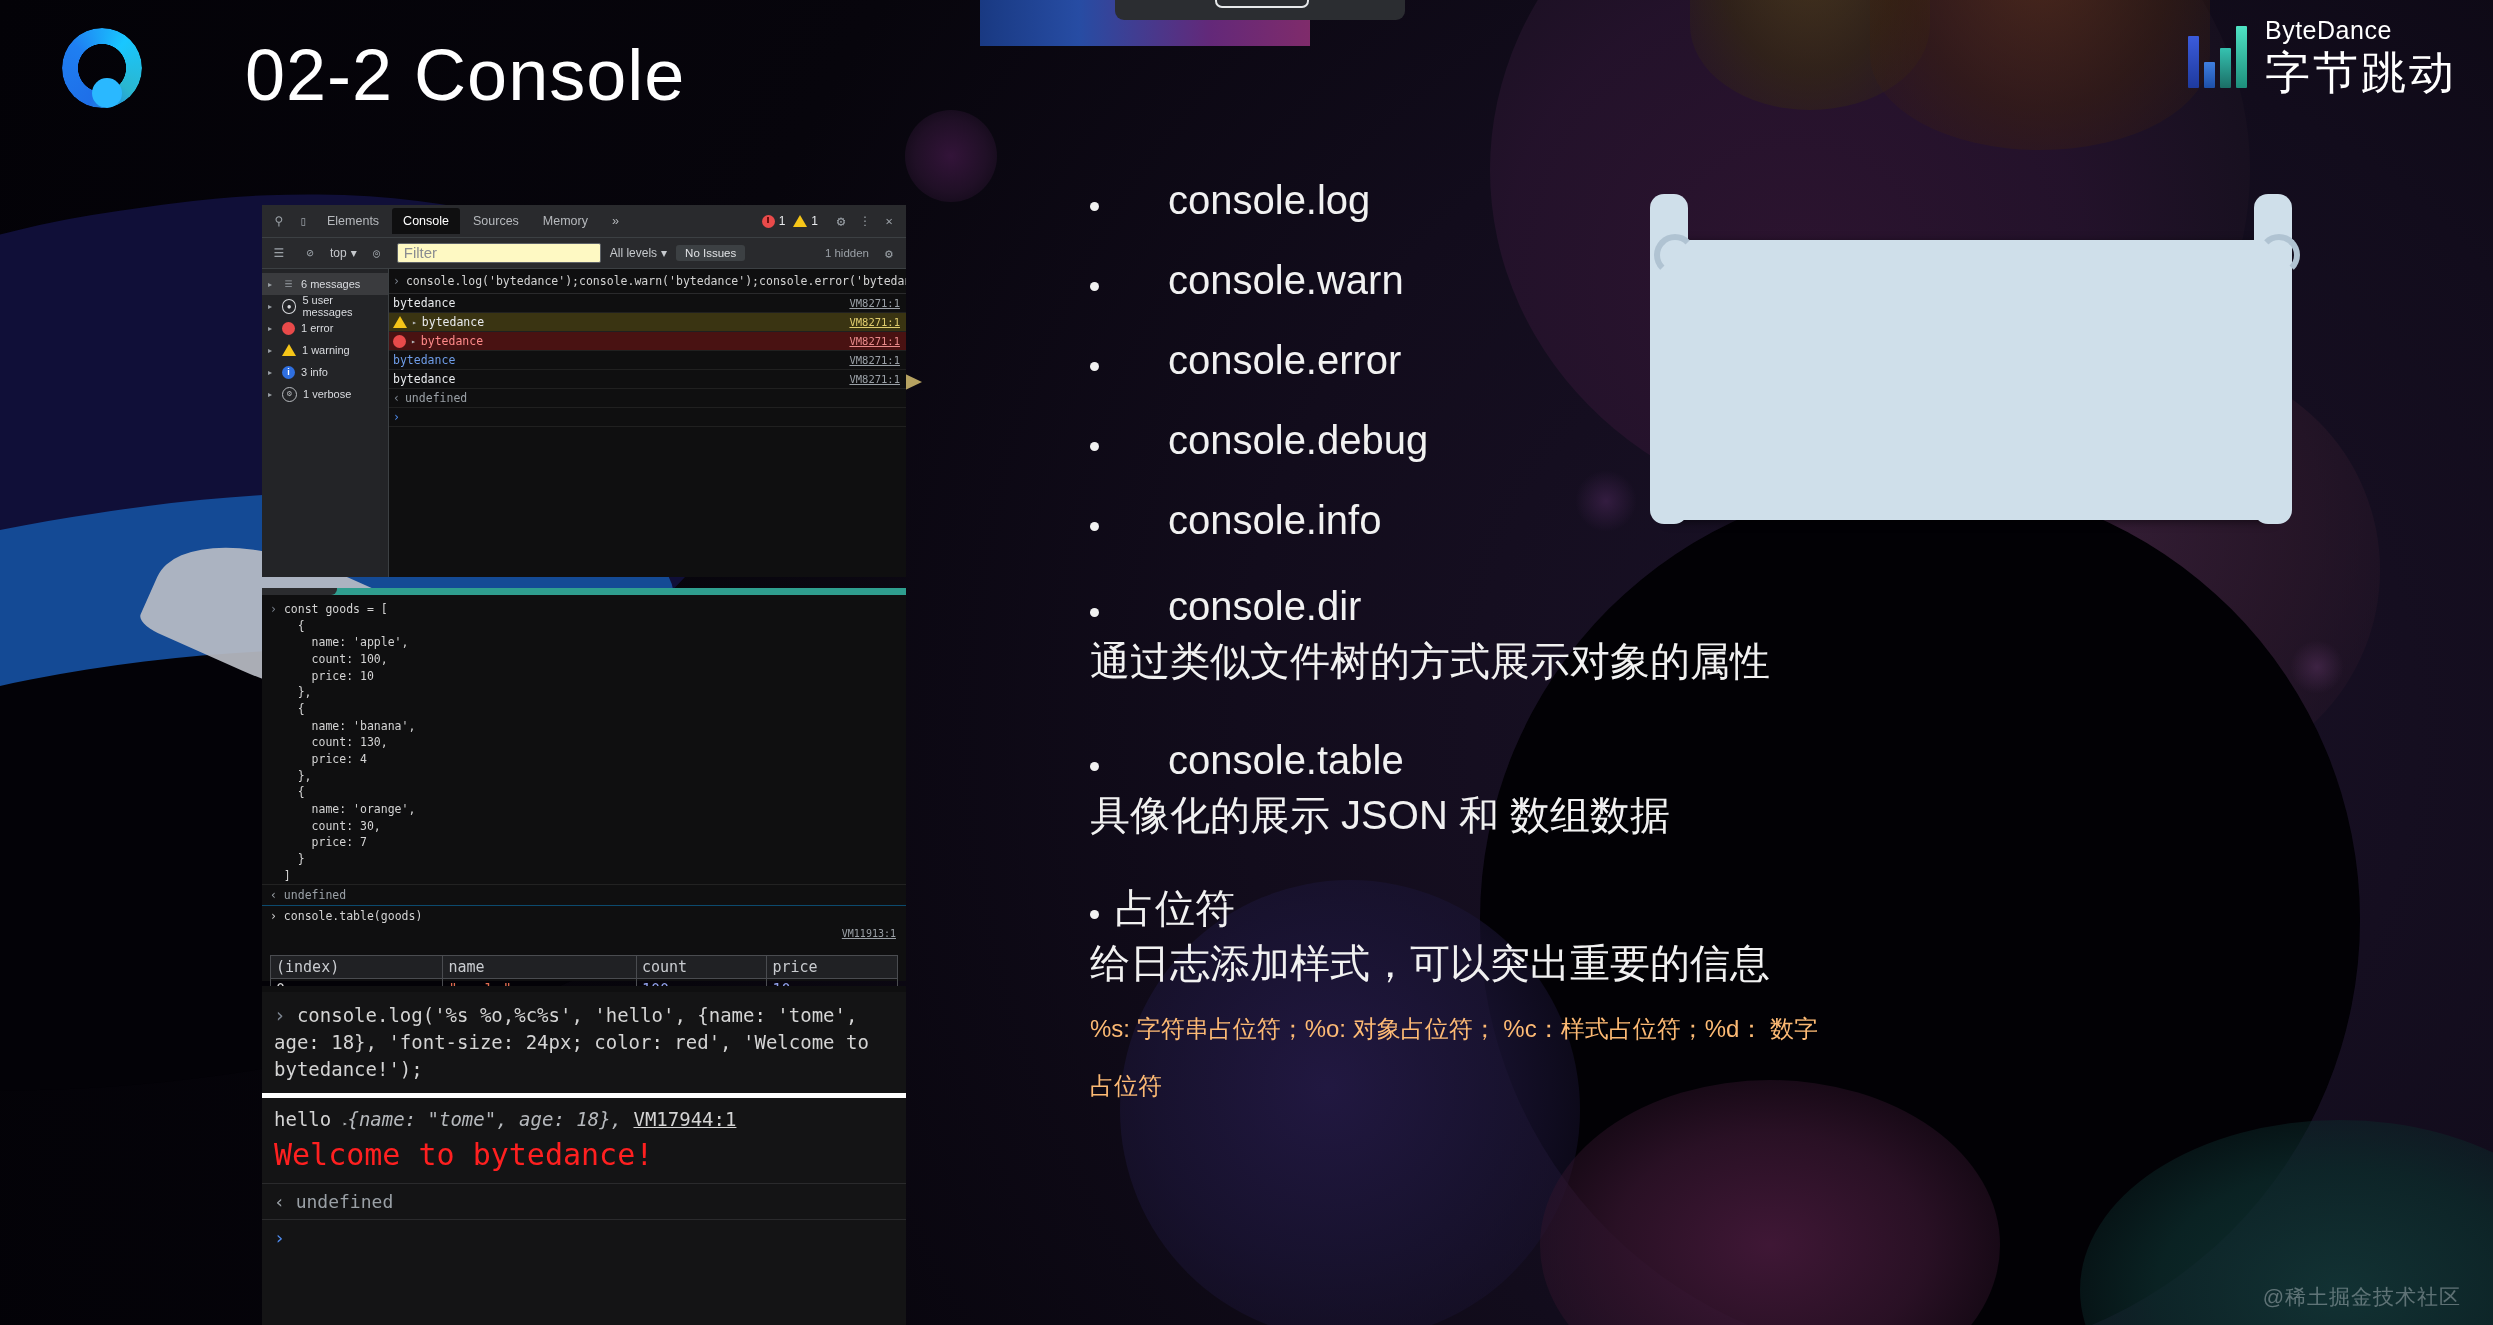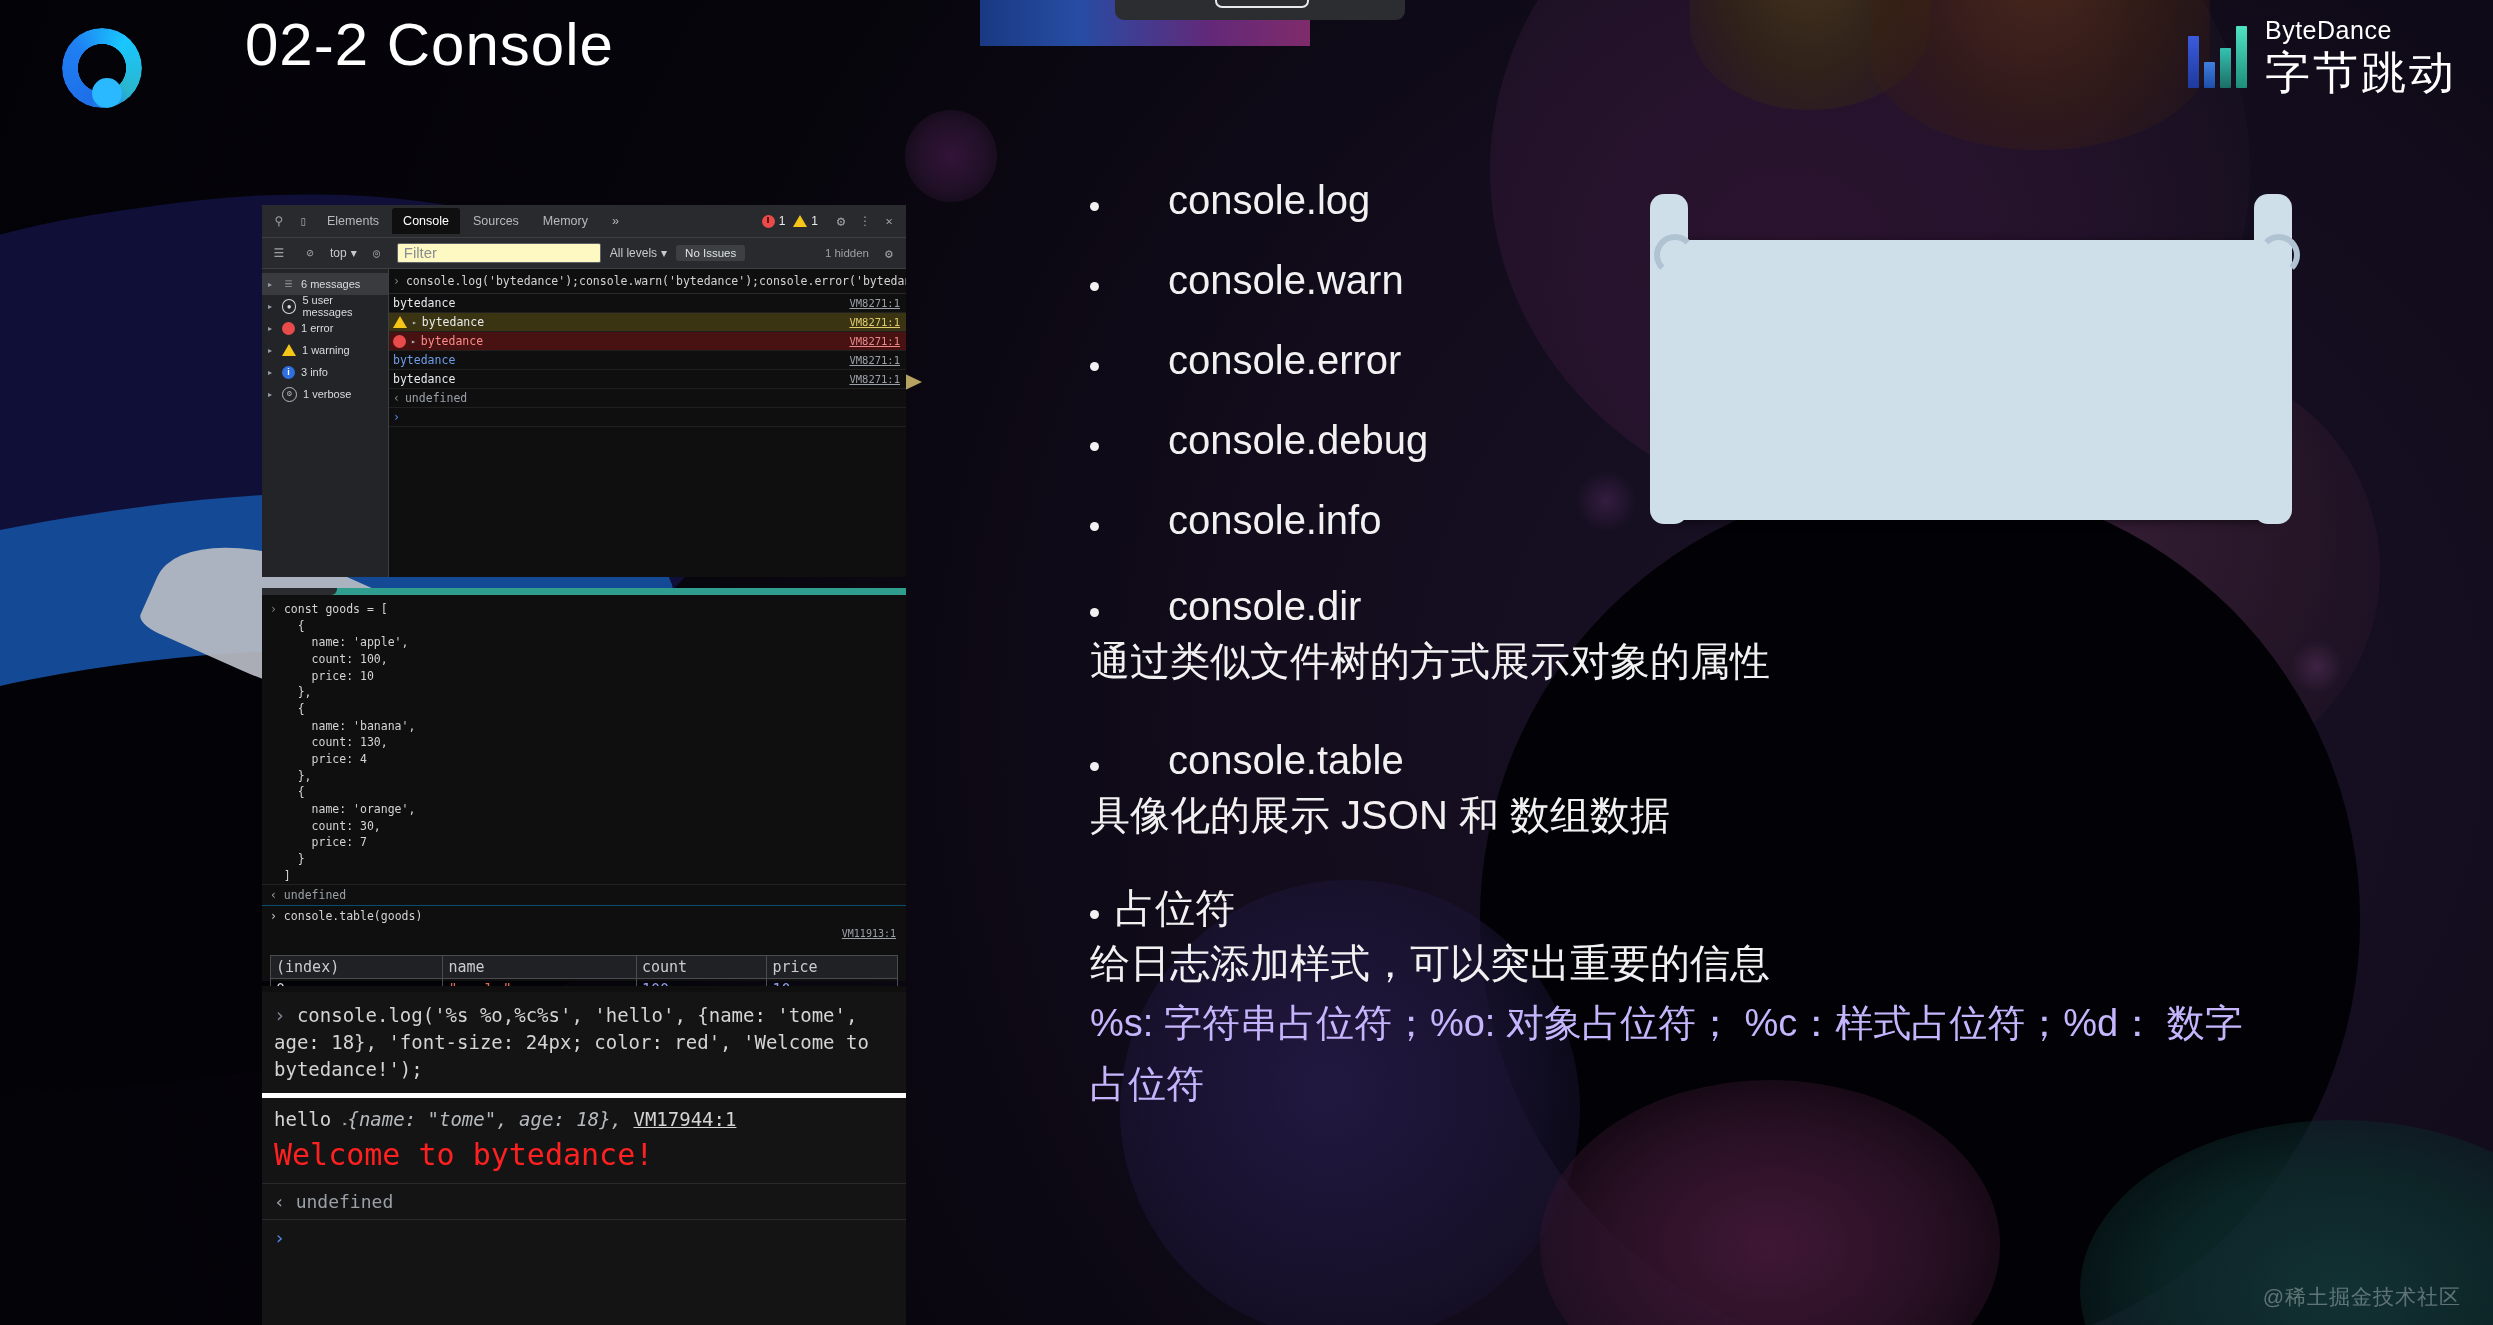--- a/index.html
+++ b/index.html
@@ -51,21 +51,21 @@
       background:radial-gradient(ellipse at 50% 0%,#6b5a14 0%,#3b3109 55%,rgba(0,0,0,0) 100%);opacity:.5;}
 
   
   .header{position:absolute;left:0;top:0;width:2493px;height:130px;}
   .logo-mark{position:absolute;left:62px;top:28px;width:80px;height:80px;}
   .logo-ring{position:absolute;inset:0;border-radius:50%;
       background:conic-gradient(from 200deg,#1e6fe8 0deg,#1f7ff2 110deg,#19c7ff 200deg,#2ab6cf 290deg,#1e6fe8 360deg);
       -webkit-mask:radial-gradient(circle,transparent 0 42%,#000 43%);
       mask:radial-gradient(circle,transparent 0 42%,#000 43%);}
   .logo-dot{position:absolute;left:30px;top:50px;width:30px;height:30px;border-radius:50%;background:#2ab8ff;}
-  .deck-title{position:absolute;left:245px;top:10px;font-size:60px;color:#ffffff;letter-spacing:1px;
+  .deck-title{position:absolute;left:245px;top:34px;font-size:72px;color:#ffffff;letter-spacing:1px;
       font-weight:400;white-space:nowrap;}
   .bd-logo{position:absolute;right:36px;top:18px;display:flex;align-items:center;gap:18px;}
   .bd-bars{display:flex;align-items:flex-end;gap:5px;height:62px;}
   .bd-bars i{display:block;width:11px;border-radius:1px;}
   .bd-b1{height:52px;background:linear-gradient(180deg,#3b5bdb,#1e3a9e);}
   .bd-b2{height:26px;background:linear-gradient(180deg,#3f7fe0,#1d4fa8);}
   .bd-b3{height:40px;background:linear-gradient(180deg,#35c2b0,#1b6e66);}
   .bd-b4{height:62px;background:linear-gradient(180deg,#4fe3c4,#1d8f7c);}
   .bd-text{display:flex;flex-direction:column;line-height:1;}
   .bd-en{color:#fff;font-size:25px;letter-spacing:.5px;margin-bottom:7px;}
@@ -165,21 +165,21 @@
   .bul .btxt{margin-left:52px;font-size:40px;line-height:1.0;}
   .list-top .bul{margin-bottom:40px;}
   .sec{margin-top:10px;}
   .sec .bul{margin-bottom:6px;}
   .cn-line{color:#f1f1f1;font-size:40px;line-height:1.35;margin:8px 0 0 0;}
   .gap-l{margin-top:52px;}
   .gap-m{margin-top:46px;}
   .bul-tight{display:flex;align-items:flex-start;}
   .bul-tight .dotm{width:9px;height:9px;border-radius:50%;background:#f1f1f1;margin-top:22px;flex:0 0 9px;}
   .bul-tight .btxt{margin-left:16px;font-size:40px;line-height:1.0;color:#f1f1f1;}
-  .ph-line{color:#c4b5fd;font-size:38px;line-height:1.45;margin-top:6px;}
+  .ph-line{color:#fdba74;font-size:24px;line-height:1.45;margin-top:22px;}
 
   
   .scroll{position:absolute;left:1650px;top:240px;width:640px;height:280px;}
   .scroll-paper{position:absolute;left:18px;top:0;width:604px;height:280px;background:#cfdfea;
       border-radius:4px;box-shadow:0 2px 10px rgba(0,0,0,.5);}
   .roll{position:absolute;width:38px;height:330px;background:#cfdfea;border-radius:14px;top:-46px;}
   .roll.l{left:0;}
   .roll.r{left:604px;}
   .roll-curl{position:absolute;width:30px;height:30px;border:6px solid #b0c3d2;border-radius:50%;
       background:transparent;}

